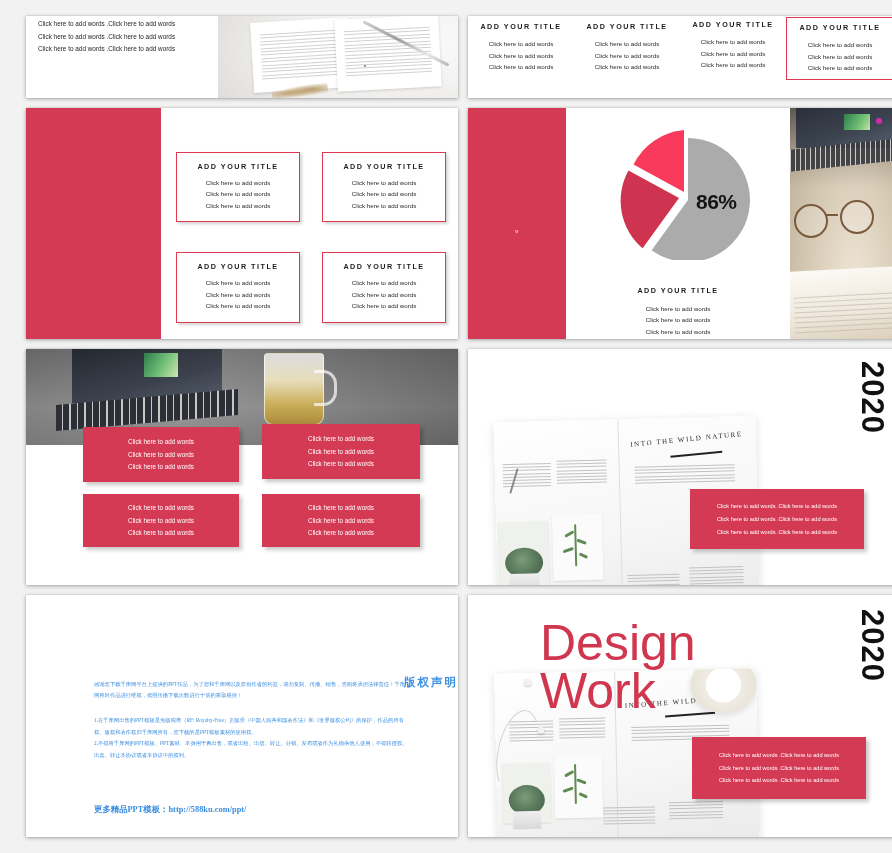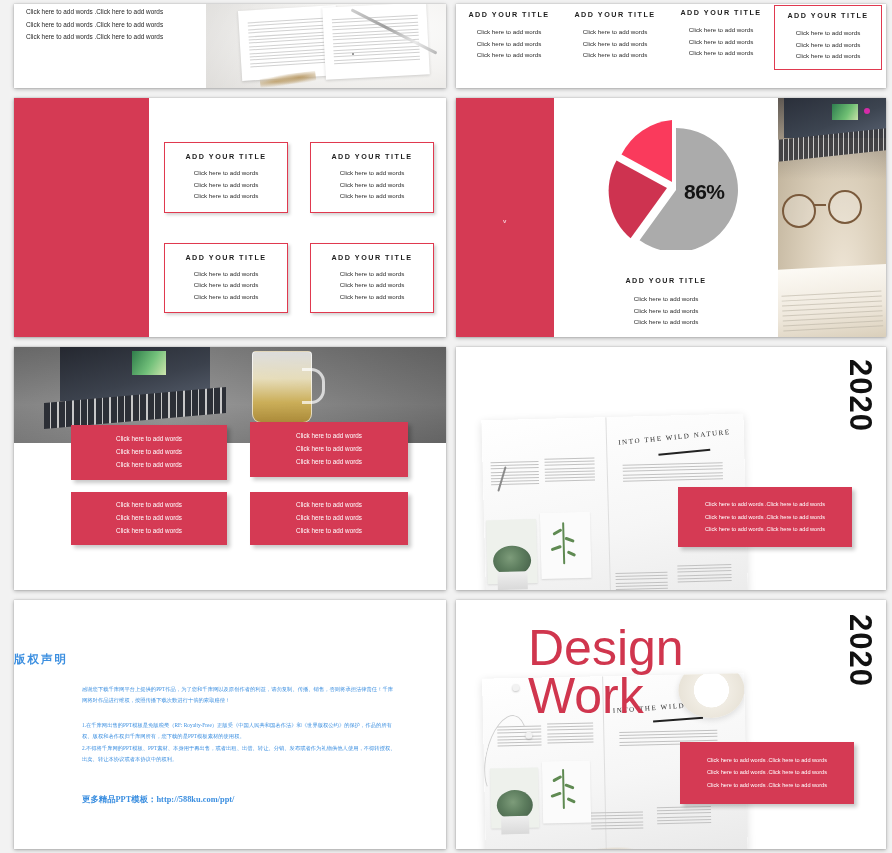--- a/index.html
+++ b/index.html
@@ -6,21 +6,21 @@
   html, body {
     width: 892px; height: 853px;
     background: #f2f2f2;
     font-family: "Liberation Sans", sans-serif;
     overflow: hidden;
   }
   .deck {
     width: 892px; height: 853px;
     display: flex; flex-direction: column;
     gap: 10px;
-    padding: 4px;
+    padding: 16px;
   }
   .row { display: flex; gap: 10px; width: 892px; }
   .row-1 { height: 86px; }
   .row-2 { height: 244px; }
   .row-3 { height: 248px; }
   .row-4 { height: 255px; }
   .slide {
     position: relative;
     background: #ffffff;
     overflow: hidden;
@@ -219,23 +219,24 @@
   }
   .earbud { position: absolute; width: 7px; height: 7px; border-radius: 50%; background: #f2f2f2; box-shadow: 0 1px 2px rgba(0,0,0,.22); }
   .hat {
     position: absolute; border-radius: 50%;
     background: radial-gradient(circle at 50% 50%, #ffffff 0 40%, #f0ece3 41%, #e3ddd0 100%);
     box-shadow: 0 2px 6px rgba(0,0,0,.12);
   }
 
   
   .cr-title {
-    position: absolute; width: 100%; text-align: left;
+    position: absolute; width: 100%; text-align: right;
     color: #3C8FE0; font-size: 11.5px; font-weight: bold; letter-spacing: 2px;
     font-family: "Liberation Serif", serif;
+    margin-top: 28px;
   }
   .cr-block { position: absolute; color: #3C8FE0; }
   .cr-block p {
     font-size: 5.3px; line-height: 11.6px; color: #3C8FE0;
     font-family: "Liberation Serif", serif;
   }
   .cr-link {
     position: absolute; color: #3C8FE0; font-size: 8.4px; font-weight: bold;
     font-family: "Liberation Serif", serif;
   }
@@ -512,21 +513,21 @@
 
   <div class="row row-4">
 
     <div class="slide slide-left">
       <div class="cr-title" style="top:52px;">版权声明</div>
       <div class="cr-block" style="left:68px; right:48px; top:84px;">
         <p style="margin-bottom:13px;">感谢您下载千库网平台上提供的PPT作品，为了您和千库网以及原创作者的利益，请勿复制、传播、销售，否则将承担法律责任！千库网将对作品进行维权，按照传播下载次数进行十倍的索取赔偿！</p>
         <p>1.在千库网出售的PPT模板是免版税类（RF: Royalty-Free）正版受《中国人民共和国著作法》和《世界版权公约》的保护，作品的所有权、版权和著作权归千库网所有，您下载的是PPT模板素材的使用权。</p>
         <p>2.不得将千库网的PPT模板、PPT素材、本身用于再出售，或者出租、出借、转让、分销、发布或者作为礼物供他人使用，不得转授权、出卖、转让本协议或者本协议中的权利。</p>
       </div>
-      <div class="cr-link" style="left:68px; top:194px;">
+      <div class="cr-link" style="left:68px; top:209px;">
         <span>更多精品PPT模板：</span><span style="font-family:'Liberation Serif',serif;">http://588ku.com/ppt/</span>
       </div>
     </div>
 
     <div class="slide slide-right">
       <div class="year" style="right:10px; top:14px;">2020</div>
 
       <div class="mag" style="left:28px; top:76px; width:262px; height:180px; transform:rotate(-1.2deg);">
         <div class="mag-spine" style="left:120px;"></div>
         <div class="mag-head" style="left:130px; top:28px; transform:rotate(-3deg);">INTO THE WILD NATURE</div>

